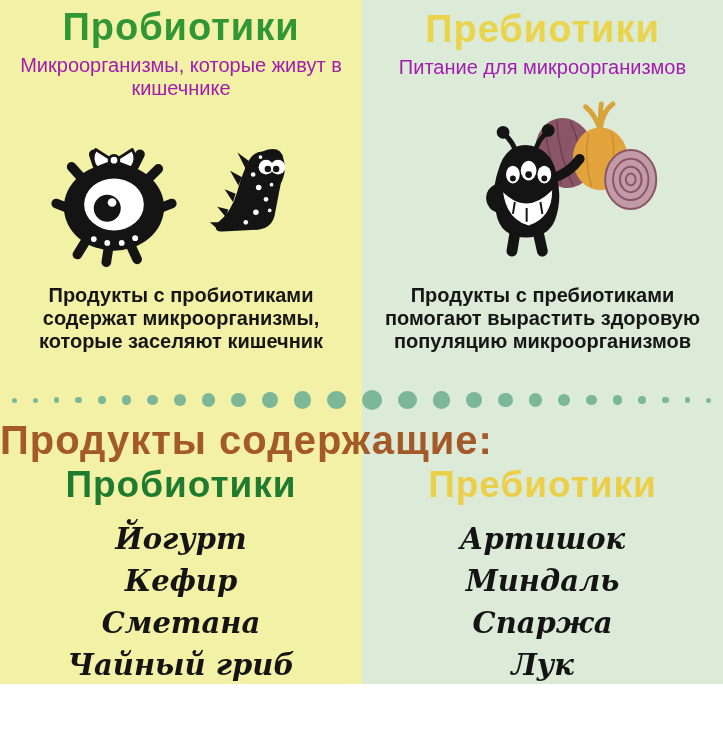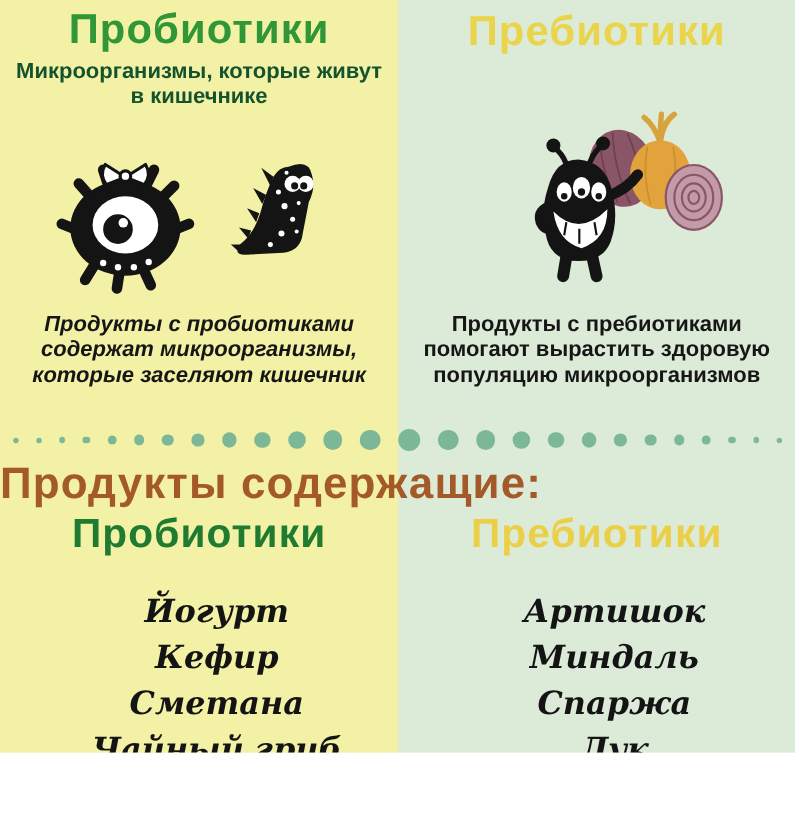--- a/index.html
+++ b/index.html
@@ -8,53 +8,54 @@
   .bg-left{position:absolute;left:0;top:0;width:362px;height:740px;background:#f2f1a5;}
   .bg-right{position:absolute;left:362px;top:0;width:361px;height:740px;background:#dcebd8;}
 
   .col{position:absolute;text-align:center;}
   .col.left{left:0;width:362px;}
   .col.right{left:362px;width:361px;}
 
   .panel-title{font-size:38px;font-weight:bold;letter-spacing:1px;line-height:1.05;}
   .panel-title.green{color:#309636;}
   .panel-title.yellow{color:#e9d44c;}
-  .panel-subtitle{margin:6px auto 0;max-width:345px;font-size:20px;font-weight:bold;color:#14532d;line-height:1.15;}
+  .panel-subtitle{margin:6px auto 0;max-width:345px;font-size:20px;font-weight:normal;color:#a21caf;line-height:1.15;}
   .panel-desc{margin:0 auto;max-width:345px;font-size:20px;font-weight:bold;color:#161616;line-height:1.15;}
 
   .illus{position:absolute;}
 
   .divider{position:absolute;left:0;top:386px;width:723px;height:28px;display:flex;align-items:center;justify-content:space-between;padding:0 12px;box-sizing:border-box;}
   .dot{border-radius:50%;flex:0 0 auto;}
 
   .products-heading{position:absolute;left:0;top:418px;width:723px;text-align:left;font-size:40px;font-weight:bold;color:#a45a28;letter-spacing:1px;}
   .sub-title{position:absolute;top:464px;text-align:center;font-size:37px;font-weight:bold;letter-spacing:1px;}
   .sub-title.left{left:0;width:362px;color:#1e7b2f;}
   .sub-title.right{left:362px;width:361px;color:#eccf49;}
 
-  .food-list{position:absolute;top:518px;margin:16px;padding:0;list-style:none;text-align:center;
+  .food-list{position:absolute;top:518px;margin:0;padding:0;list-style:none;text-align:center;
     font-family:"DejaVu Serif",serif;font-style:italic;font-weight:bold;font-size:29px;color:#141414;}
   .food-list.left{left:0;width:362px;}
   .food-list.right{left:362px;width:361px;}
   .food-list li{line-height:42px;}
 </style>
 </head>
 <body>
 
 <div class="canvas">
   <div class="bg-left"></div>
   <div class="bg-right"></div>
 
   <div class="col left" style="top:8px;">
     <div class="panel-title green">Пробиотики</div>
     <div class="panel-subtitle">Микроорганизмы, которые живут в кишечнике</div>
   </div>
 
   <div class="col right" style="top:10px;">
     <div class="panel-title yellow">Пребиотики</div>
+    <div class="panel-subtitle">Питание для микроорганизмов</div>
   </div>
 
   <svg class="illus" style="left:50px;top:138px;" width="128" height="130" viewBox="0 0 130 135">
     <g stroke="#141414" stroke-width="10" stroke-linecap="round">
       <line x1="30" y1="40" x2="21" y2="30"></line>
       <line x1="48" y1="29" x2="44" y2="17"></line>
       <line x1="86" y1="29" x2="92" y2="17"></line>
       <line x1="101" y1="42" x2="111" y2="32"></line>
       <line x1="15" y1="72" x2="5" y2="68"></line>
       <line x1="115" y1="72" x2="125" y2="68"></line>
@@ -140,21 +141,21 @@
     <ellipse cx="66" cy="76" rx="8" ry="10" fill="#ffffff"></ellipse>
     <ellipse cx="82" cy="80" rx="7" ry="9" fill="#ffffff"></ellipse>
     <circle cx="50" cy="84" r="3" fill="#141414"></circle>
     <circle cx="66" cy="80" r="3.4" fill="#141414"></circle>
     <circle cx="82" cy="84" r="3" fill="#141414"></circle>
 
     <path d="M40 98 Q64 122 90 96 Q90 124 66 132 Q44 126 40 98 Z" fill="#ffffff"></path>
     <path d="M52 108 L50 120 M64 114 L64 128 M78 108 L80 120" stroke="#141414" stroke-width="2"></path>
   </svg>
 
-  <div class="col left" style="top:284px;font-style:italic;">
+  <div class="col left" style="top:284px;">
     <p class="panel-desc">Продукты с пробиотиками содержат микроорганизмы, которые заселяют кишечник</p>
   </div>
   <div class="col right" style="top:284px;">
     <p class="panel-desc">Продукты с пребиотиками помогают вырастить здоровую популяцию микроорганизмов</p>
   </div>
 
   <div class="divider" id="divider">
       <span class="dot" style="width: 5px; height: 5px; background: rgb(124, 183, 151);"></span>
       <span class="dot" style="width: 5px; height: 5px; background: rgb(124, 183, 151);"></span>
       <span class="dot" style="width: 5.15px; height: 5.15px; background: rgb(124, 183, 151);"></span>

